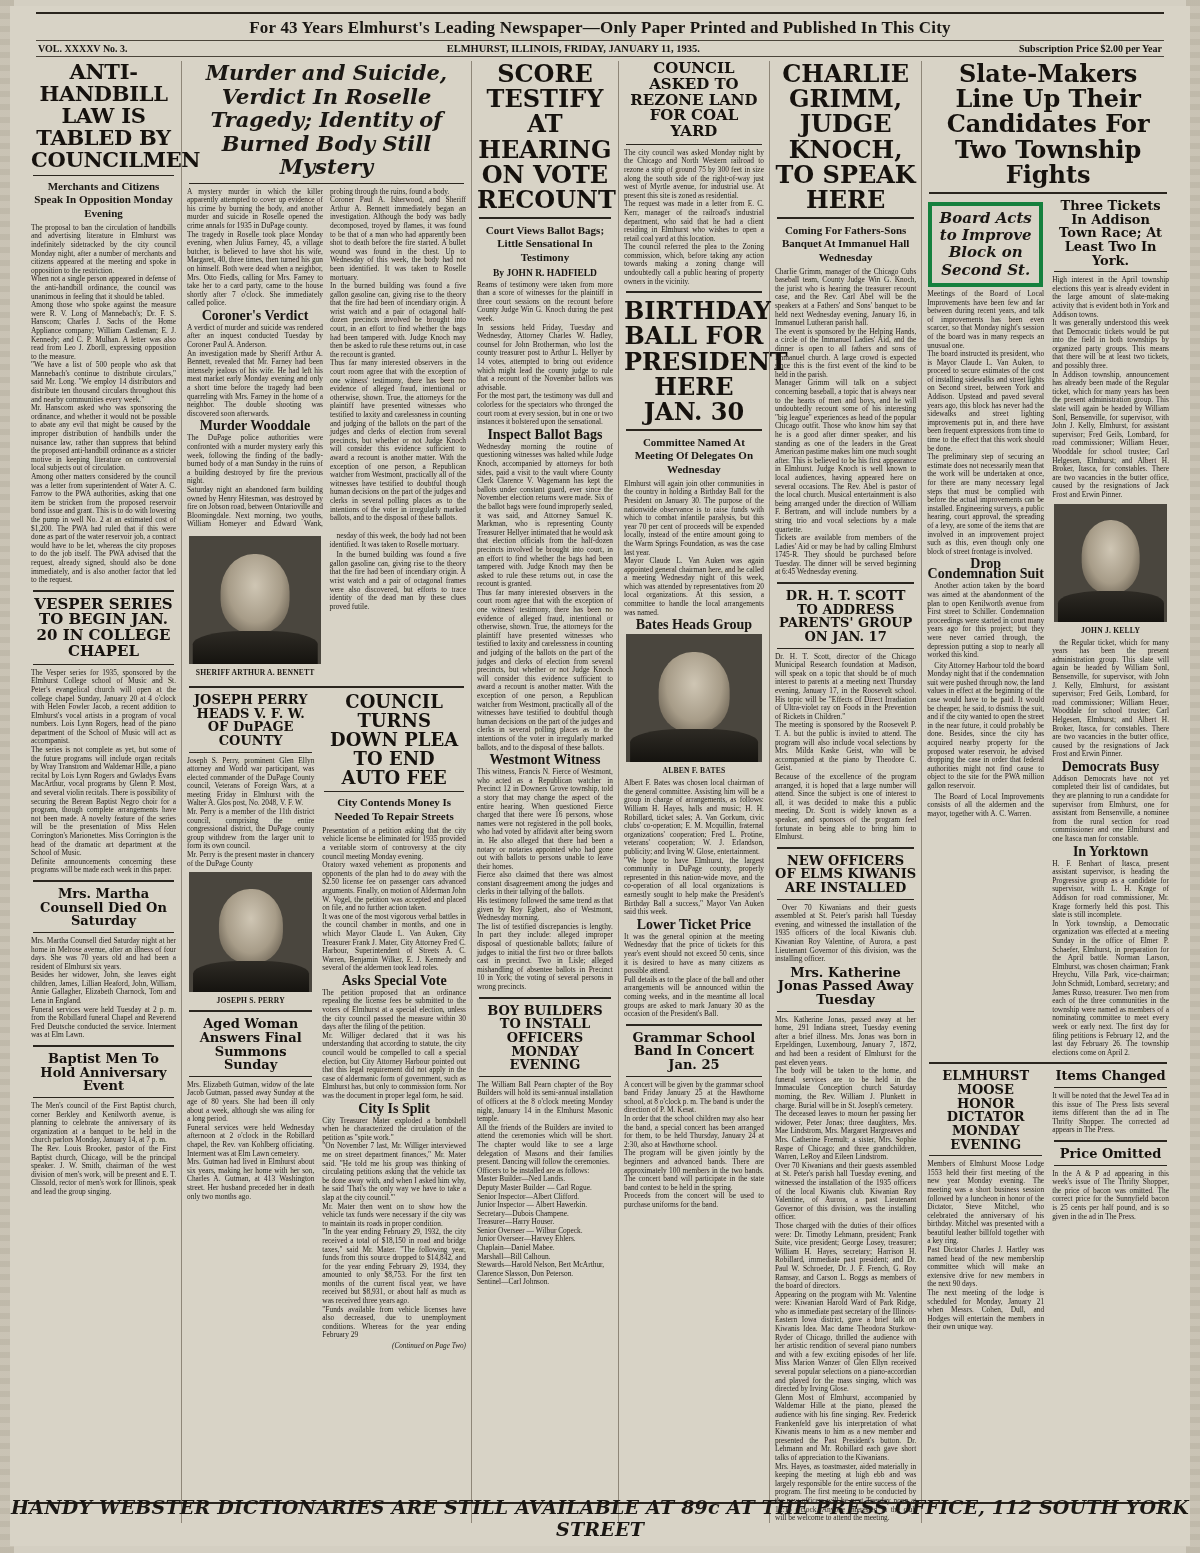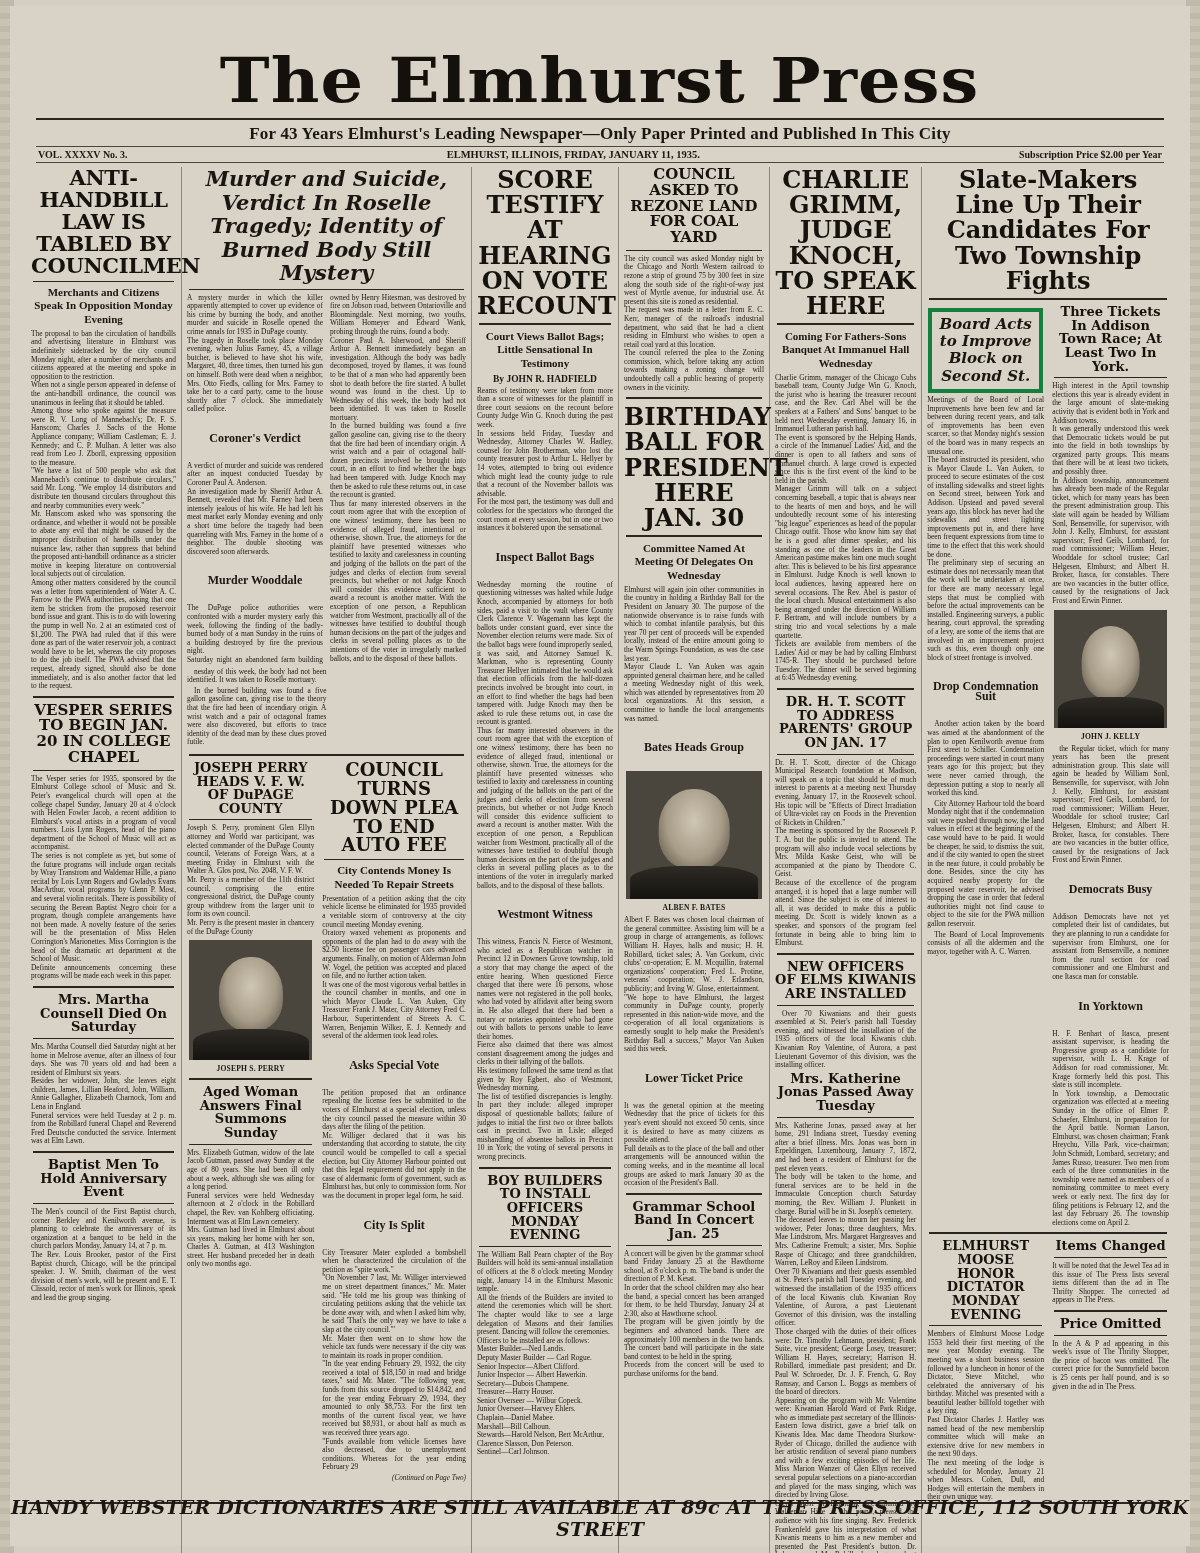--- a/index.html
+++ b/index.html
@@ -36,21 +36,21 @@
   .hl.s5{font-size:13px;}
   .script{font-family:"DejaVu Serif",serif;font-style:italic;font-weight:700;text-align:center;font-size:21px;line-height:1.12;}
   .sub{font-weight:700;text-align:center;font-size:11px;line-height:1.2;margin:4px 2px;}
   .byline{text-align:center;font-size:9.5px;font-weight:700;margin:3px 0;}
   .hr{border-top:1px solid #2a251e;margin:4px 2px;}
   .hr2{border-top:2px solid #2a251e;margin:5px 2px;}
   .body{font-size:7.4px;line-height:8.6px;text-align:justify;color:#1d1914;
         -webkit-hyphens:auto;hyphens:auto;}
   .body p{margin:0 0 2px 0;text-indent:7px;}
   .twocol{column-count:2;column-gap:7px;}
-  .kick{font-weight:700;text-align:center;font-size:12px;line-height:10px;margin:19px 0;}
+  .kick{font-weight:700;text-align:center;font-size:14px;line-height:10px;margin:3px 0;}
   .photo{background:#4a463e;margin:4px 2px;position:relative;overflow:hidden;}
   .photo .face{position:absolute;left:50%;top:14%;width:52%;height:62%;transform:translateX(-50%);
     background:radial-gradient(ellipse at 50% 40%, #cfc6b4 0%, #a79c88 55%, #6d6455 85%, #3c372f 100%);
     border-radius:48% 48% 42% 42%;}
   .photo .shoulders{position:absolute;left:50%;bottom:0;width:94%;height:26%;transform:translateX(-50%);
     background:linear-gradient(#2e2b25,#15130f);border-radius:40% 40% 0 0;}
   .cap{font-size:7.6px;font-weight:700;text-align:center;margin:2px 0 4px;letter-spacing:.2px;}
   .boxhead{font-family:"DejaVu Serif",serif;font-style:italic;font-weight:700;text-align:center;font-size:15px;line-height:1.15;}
   .boxed{border:4px solid #15803d;padding:4px 4px;margin:3px 1px;}
   .footer{position:absolute;left:0;right:0;bottom:6px;text-align:center;
@@ -61,23 +61,20 @@
   .contin{font-size:7.2px;font-style:italic;text-align:right;margin-top:2px;}
 </style>
 </head>
 <body>
 
 <div class="page">
   <div class="edge l"></div>
   <div class="edge r"></div>
   <div class="paper">
 
-    <div class="masthead">
-      <div class="title"><span>The Elmhurst Press</span></div>
-    </div>
     <div class="rule"></div>
     <div class="tagline">For 43 Years Elmhurst's Leading Newspaper—Only Paper Printed and Published In This City</div>
     <div class="rule thin"></div>
     <div class="dateline">
       <div>VOL. XXXXV  No. 3.</div>
       <div class="center">ELMHURST, ILLINOIS, FRIDAY, JANUARY 11, 1935.</div>
       <div>Subscription Price $2.00 per Year</div>
     </div>
     <div class="rule thin"></div>
 
@@ -122,20 +119,27 @@
           <div class="body" style="white-space:pre-line;">A verdict of murder and suicide was rendered after an inquest conducted Tuesday by Coroner Paul A. Anderson.
 An investigation made by Sheriff Arthur A. Bennett, revealed that Mr. Farney had been intensely jealous of his wife. He had left his meat market early Monday evening and only a short time before the tragedy had been quarreling with Mrs. Farney in the home of a neighbor. The double shooting was discovered soon afterwards.</div>
           <div class="kick">Murder Wooddale</div>
           <div class="body" style="white-space:pre-line;">The DuPage police authorities were confronted with a murder mystery early this week, following the finding of the badly-burned body of a man Sunday in the ruins of a building destroyed by fire the previous night.
 Saturday night an abandoned farm building owned by Henry Hitesman, was destroyed by fire on Jobson road, between Ontarioville and Bloomingdale. Next morning, two youths, William Homeyer and Edward Wank, probing through the ruins, found a body.
 Coroner Paul A. Isherwood, and Sheriff Arthur A. Bennett immediately began an investigation. Although the body was badly decomposed, troyed by flames, it was found to be that of a man who had apparently been shot to death before the fire started. A bullet wound was found in the chest. Up to Wednesday of this week, the body had not been identified. It was taken to Roselle mortuary.
 In the burned building was found a five gallon gasoline can, giving rise to the theory that the fire had been of incendiary origin. A wrist watch and a pair of octagonal half-dozen precincts involved be brought into court, in an effort to find whether the bags had been tampered with. Judge Knoch may then be asked to rule these returns out, in case the recount is granted.
 Thus far many interested observers in the court room agree that with the exception of one witness' testimony, there has been no evidence of alleged fraud, intentional or otherwise, shown. True, the attorneys for the plaintiff have presented witnesses who testified to laxity and carelessness in counting and judging of the ballots on the part of the judges and clerks of election from several precincts, but whether or not Judge Knoch will consider this evidence sufficient to award a recount is another matter. With the exception of one person, a Republican watcher from Westmont, practically all of the witnesses have testified to doubtful though human decisions on the part of the judges and clerks in several polling places as to the intentions of the voter in irregularly marked ballots, and to the disposal of these ballots.</div>
         </div>
         <div style="display:flex;gap:6px;margin-top:3px;">
+          <div style="width:50%;">
+            <div class="photo" style="height:128px;">
+              <div class="face"></div>
+              <div class="shoulders"></div>
+            </div>
+            <div class="cap">SHERIFF ARTHUR A. BENNETT</div>
+          </div>
           <div style="width:50%;" class="body">
             <p>nesday of this week, the body had not been identified. It was taken to Roselle mortuary.</p>
             <p>In the burned building was found a five gallon gasoline can, giving rise to the theory that the fire had been of incendiary origin. A wrist watch and a pair of octagonal frames were also discovered, but efforts to trace identity of the dead man by these clues proved futile.</p>
           </div>
         </div>
         <div class="hr2"></div>
         <div style="display:flex;gap:8px;">
           <div style="width:47%;">
             <div class="hl s5">JOSEPH PERRY HEADS V. F. W. OF DuPAGE COUNTY</div>
             <div class="hr"></div>

